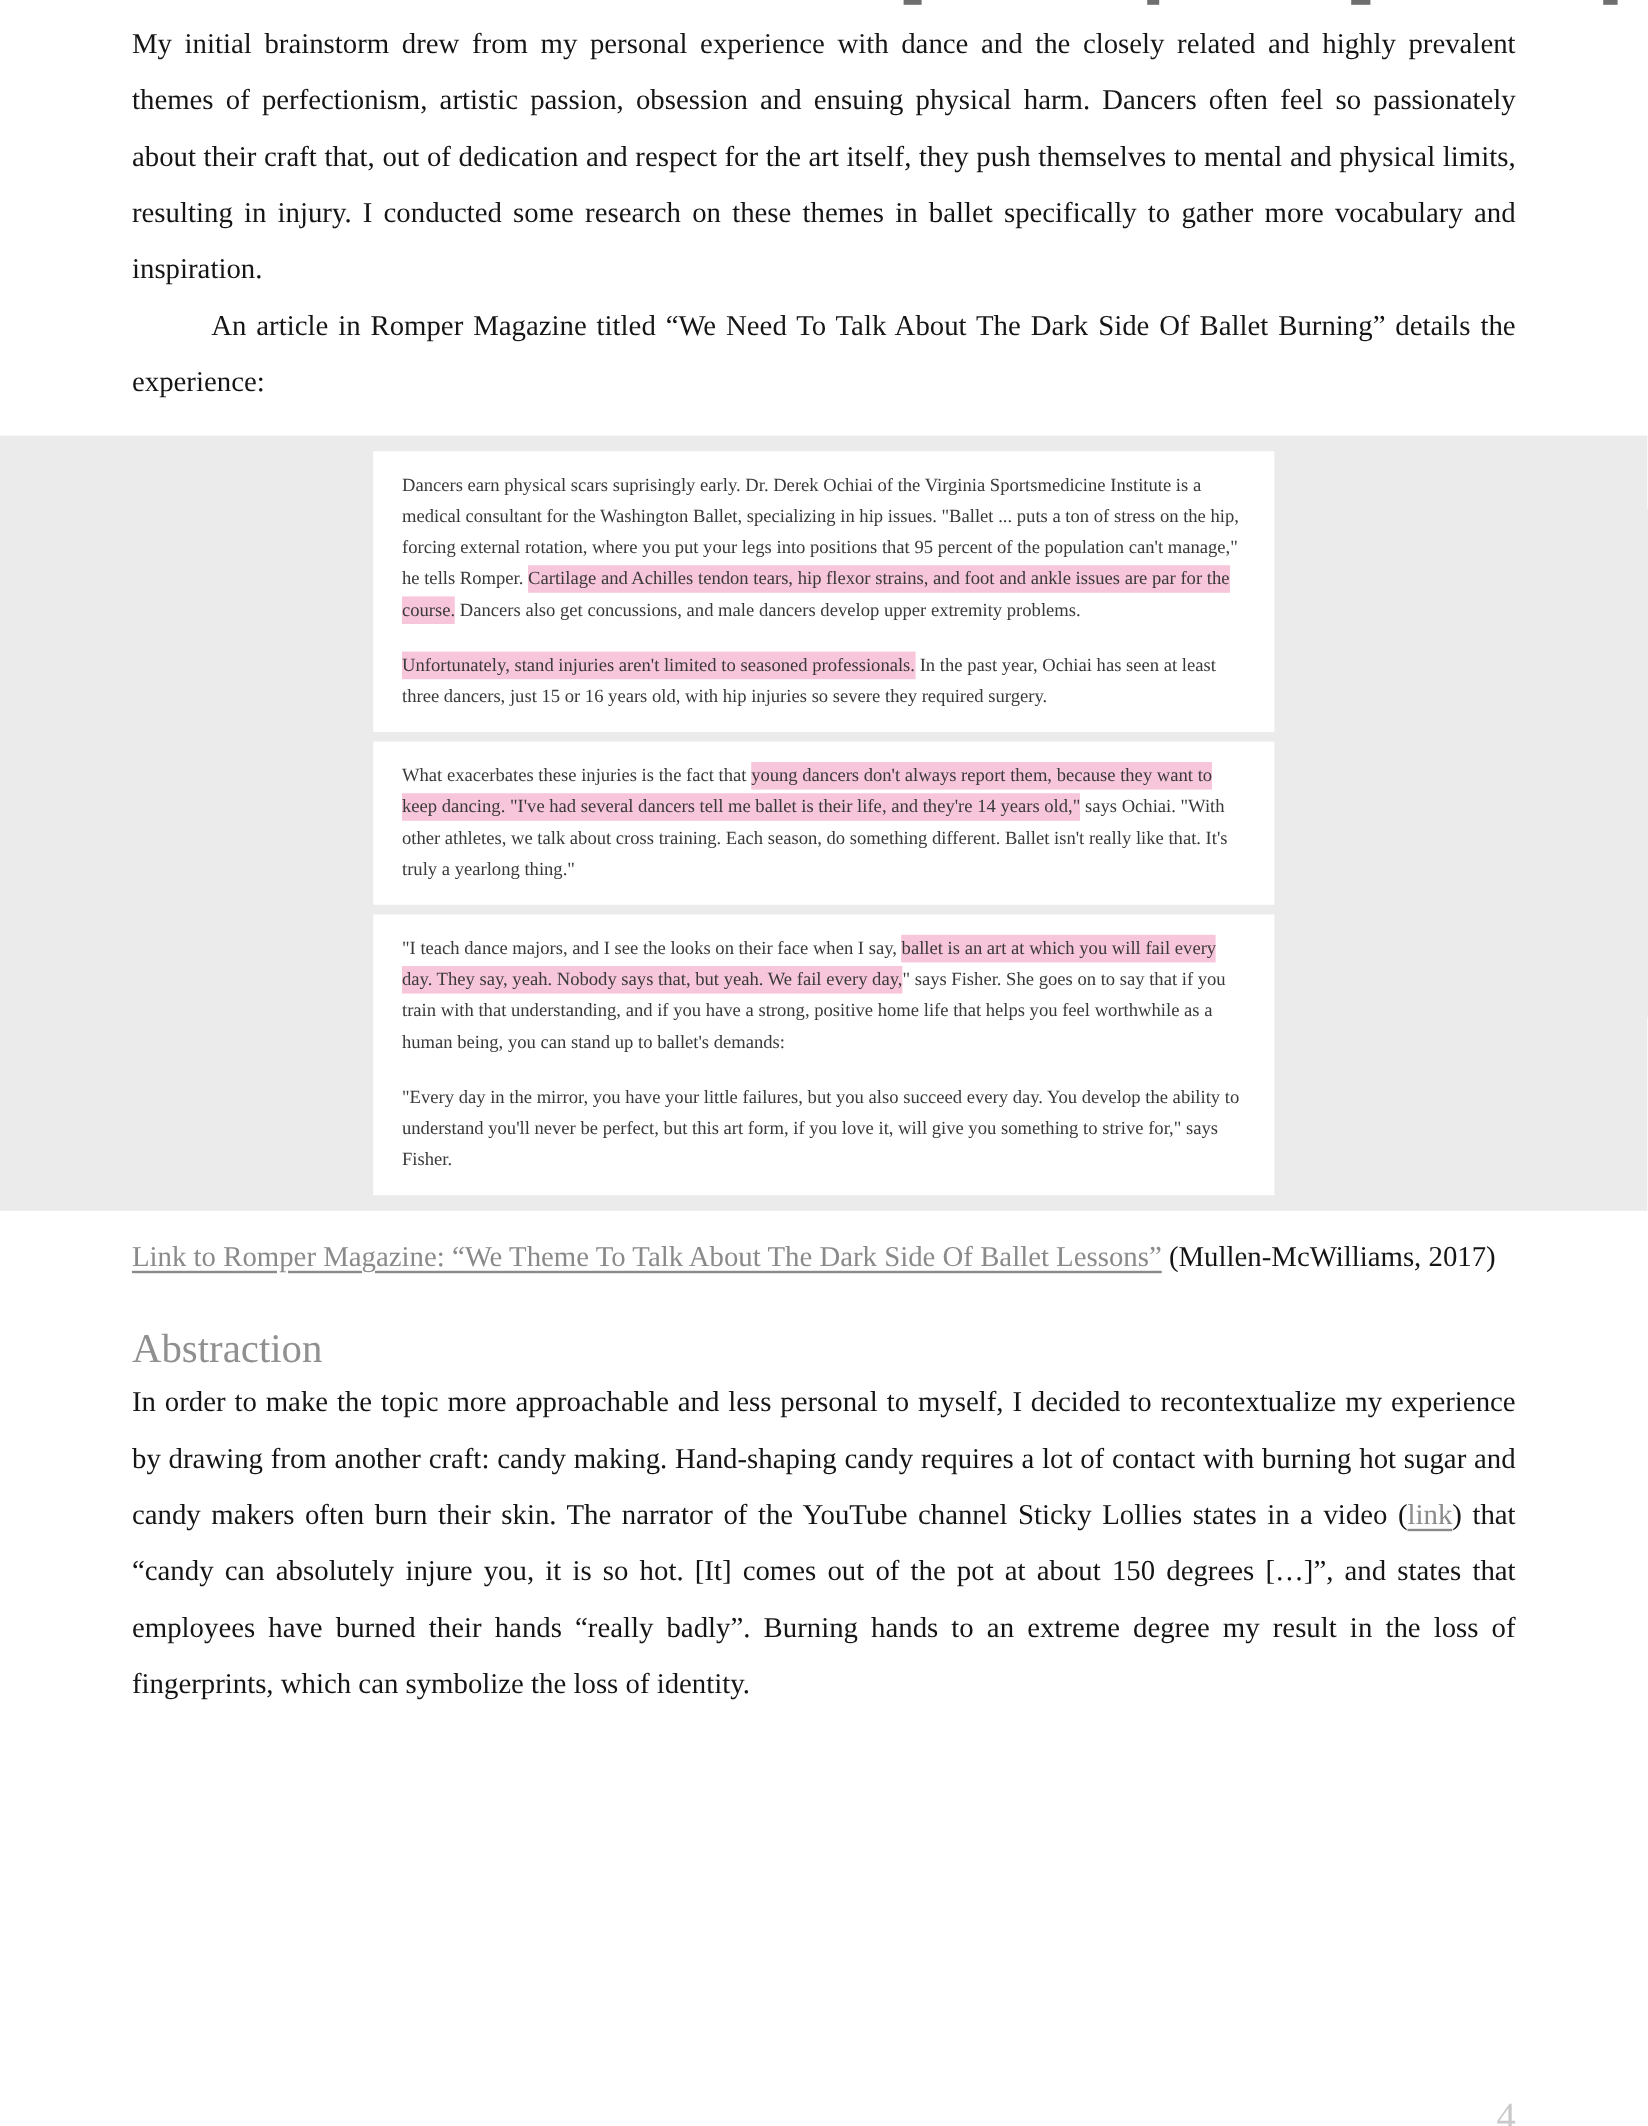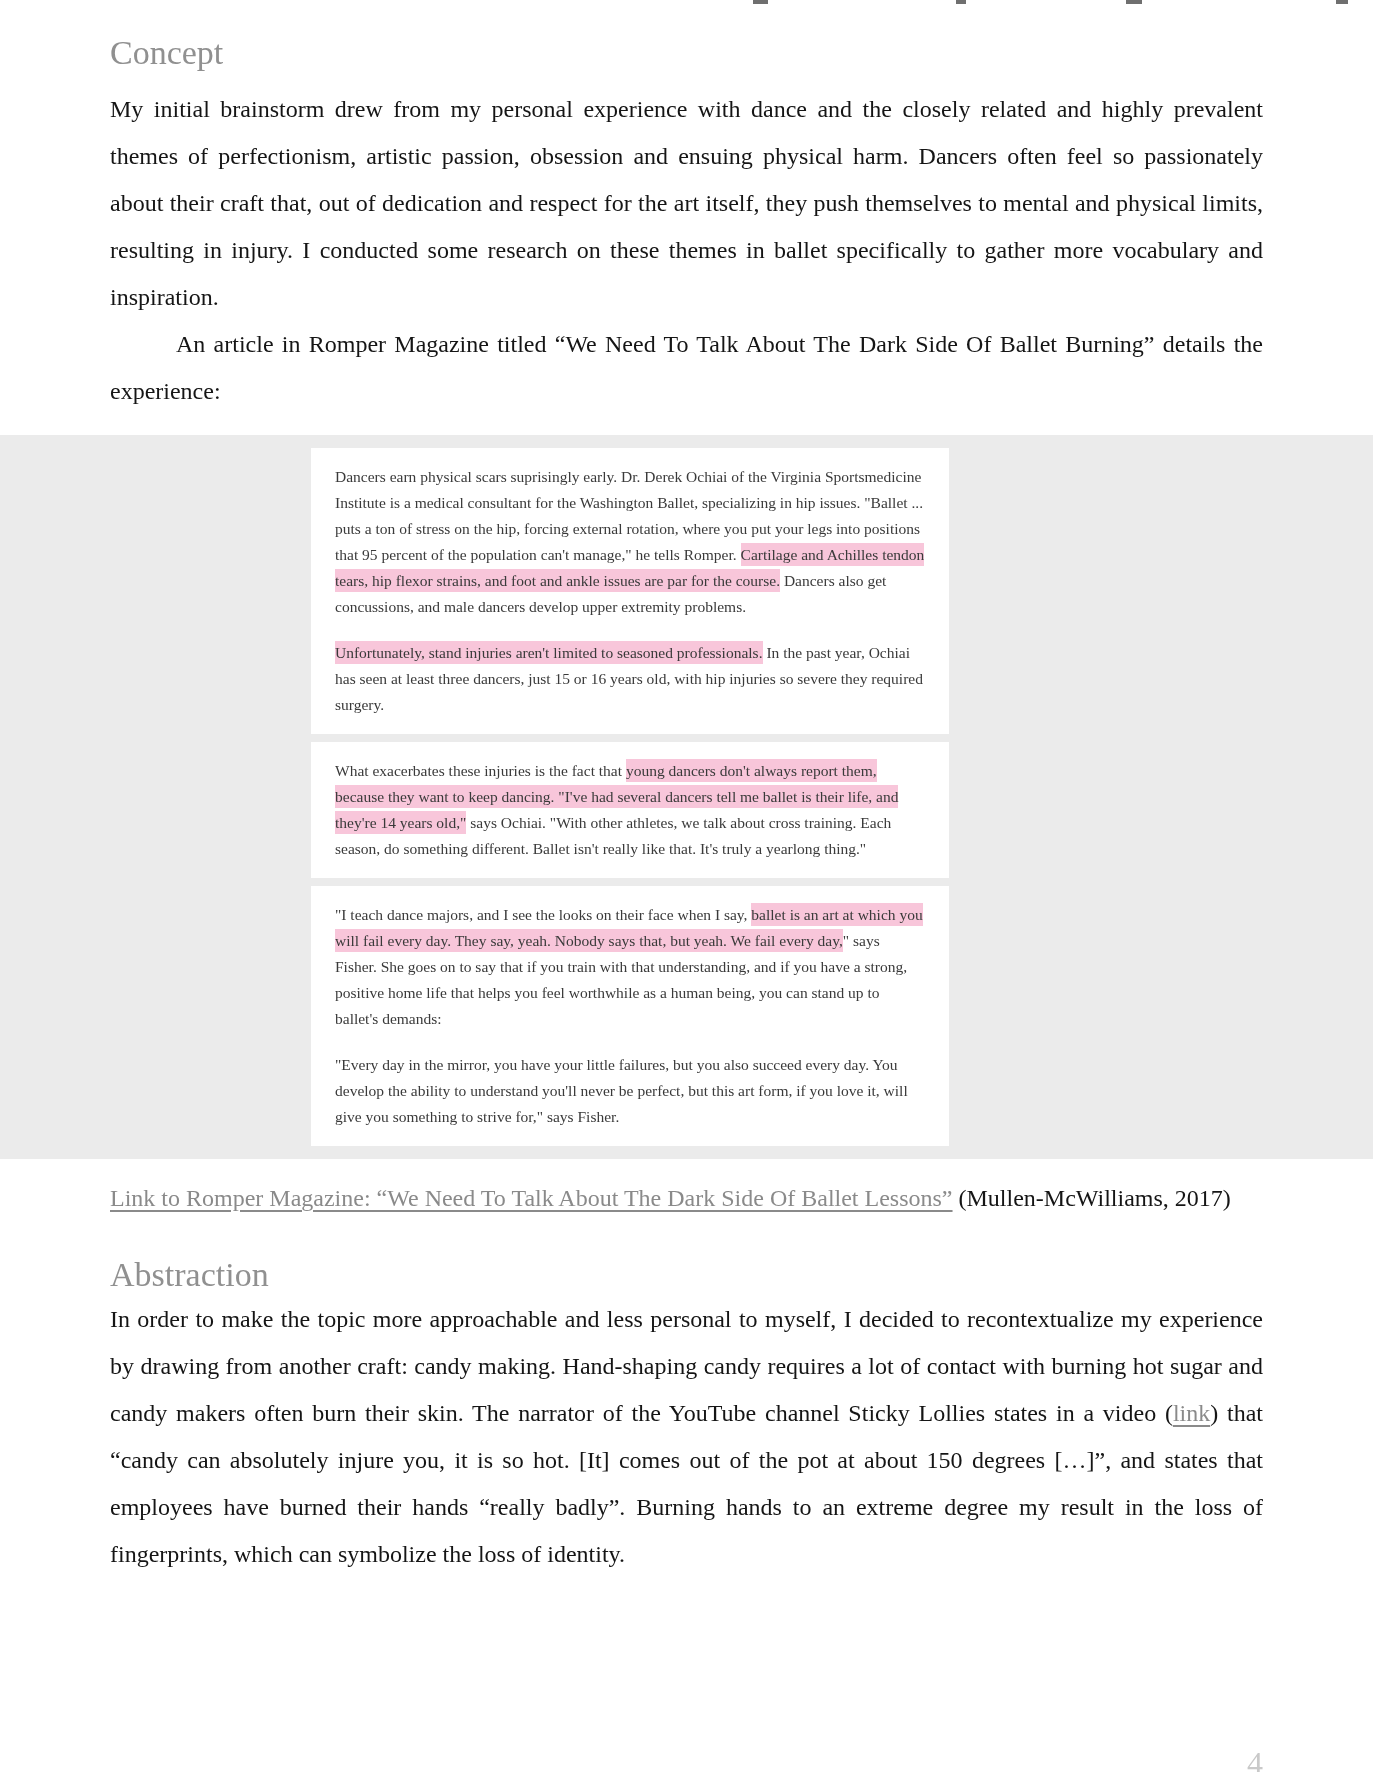--- a/index.html
+++ b/index.html
@@ -38,21 +38,21 @@
   .body-par.no-gap { margin-top: 0; }
   .first-line-indent { text-indent: 66px; }
 
   .screenshot-band {
     margin-top: 20px;
     background: var(--c-band, #ebebeb);
     padding: 13px 0;
   }
   .quote-card {
     box-sizing: border-box;
-    width: 638px;
+    width: 751px;
     margin-left: 311px;
     background: var(--c-card, #ffffff);
     padding: 16px 24px;
   }
   .quote-card + .quote-card { margin-top: 8px; }
   .quote-par {
     margin: 0;
     font-size: 15.5px;
     line-height: 26px;
     color: var(--c-article, #3a3a3a);
@@ -83,21 +83,20 @@
 </head>
 <body style="--c-title: #7d7d7d; --c-heading: #909090; --c-body: #151515; --c-link: #8a8a8a; --c-band: #ebebeb; --c-card: #ffffff; --c-highlight: #f8c6da; --c-article: #3a3a3a; --c-pagenum: #c9c9c9;">
 
 <div class="top-artifact" style="left:753px; width:15px;"></div>
 <div class="top-artifact" style="left:956px; width:10px;"></div>
 <div class="top-artifact" style="left:1126px; width:16px;"></div>
 <div class="top-artifact" style="left:1336px; width:12px;"></div>
 
 <div class="content">
 
-  <h2 class="section-heading">Concept</h2>
 
   <p class="body-par">My initial brainstorm drew from my personal experience with dance and the closely related and highly prevalent themes of perfectionism, artistic passion, obsession and ensuing physical harm. Dancers often feel so passionately about their craft that, out of dedication and respect for the art itself, they push themselves to mental and physical limits, resulting in injury. I conducted some research on these themes in ballet specifically to gather more vocabulary and inspiration.</p>
   <p class="body-par no-gap first-line-indent">An article in Romper Magazine titled “We Need To Talk About The Dark Side Of Ballet Burning” details the experience:</p>
 </div>
 
 <div class="screenshot-band">
   <div>
       <div class="quote-card">
         <p class="quote-par"><span>Dancers earn physical scars suprisingly early. Dr. Derek Ochiai of the Virginia Sportsmedicine Institute is a medical consultant for the Washington Ballet, specializing in hip issues. "Ballet ... puts a ton of stress on the hip, forcing external rotation, where you put your legs into positions that 95 percent of the population can't manage," he tells Romper. </span><span class="hl">Cartilage and Achilles tendon tears, hip flexor strains, and foot and ankle issues are par for the course.</span><span> Dancers also get concussions, and male dancers develop upper extremity problems.</span></p>
         <p class="quote-par"><span class="hl">Unfortunately, stand injuries aren't limited to seasoned professionals.</span><span> In the past year, Ochiai has seen at least three dancers, just 15 or 16 years old, with hip injuries so severe they required surgery.</span></p>
@@ -106,20 +105,20 @@
         <p class="quote-par"><span>What exacerbates these injuries is the fact that </span><span class="hl">young dancers don't always report them, because they want to keep dancing. "I've had several dancers tell me ballet is their life, and they're 14 years old,"</span><span> says Ochiai. "With other athletes, we talk about cross training. Each season, do something different. Ballet isn't really like that. It's truly a yearlong thing."</span></p>
       </div>
       <div class="quote-card">
         <p class="quote-par"><span>"I teach dance majors, and I see the looks on their face when I say, </span><span class="hl">ballet is an art at which you will fail every day. They say, yeah. Nobody says that, but yeah. We fail every day,</span><span>" says Fisher. She goes on to say that if you train with that understanding, and if you have a strong, positive home life that helps you feel worthwhile as a human being, you can stand up to ballet's demands:</span></p>
         <p class="quote-par"><span>"Every day in the mirror, you have your little failures, but you also succeed every day. You develop the ability to understand you'll never be perfect, but this art form, if you love it, will give you something to strive for," says Fisher.</span></p>
       </div>
     </div>
 </div>
 
 <div class="content">
-  <p class="body-par citation"><a class="gray-link">Link to Romper Magazine: “We Need To Talk About The Dark Side Of Ballet Lessons”</a><span> (Mullen-McWilliams, 2017)</span></p>
+  <p class="body-par citation"><a class="gray-link">Link to Romper Magazine: “We Theme To Talk About The Dark Side Of Ballet Lessons”</a><span> (Mullen-McWilliams, 2017)</span></p>
 
   <h2 class="section-heading abstraction-heading">Abstraction</h2>
 
   <p class="body-par abstraction-par"><span>In order to make the topic more approachable and less personal to myself, I decided to recontextualize my experience by drawing from another craft: candy making. Hand-shaping candy requires a lot of contact with burning hot sugar and candy makers often burn their skin. The narrator of the YouTube channel Sticky Lollies states in a video (</span><a class="gray-link">link</a><span>) that “candy can absolutely injure you, it is so hot. [It] comes out of the pot at about 150 degrees […]”, and states that employees have burned their hands “really badly”. Burning hands to an extreme degree my result in the loss of fingerprints, which can symbolize the loss of identity.</span></p>
 </div>
 
 <div class="page-number">4</div>
 
 </body></html>

